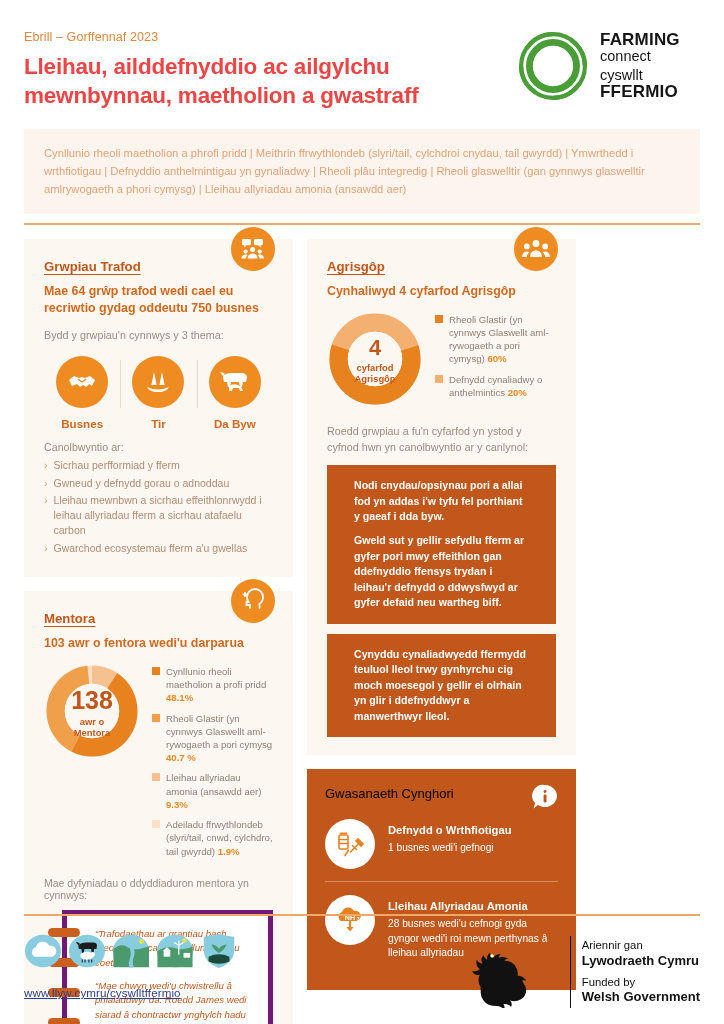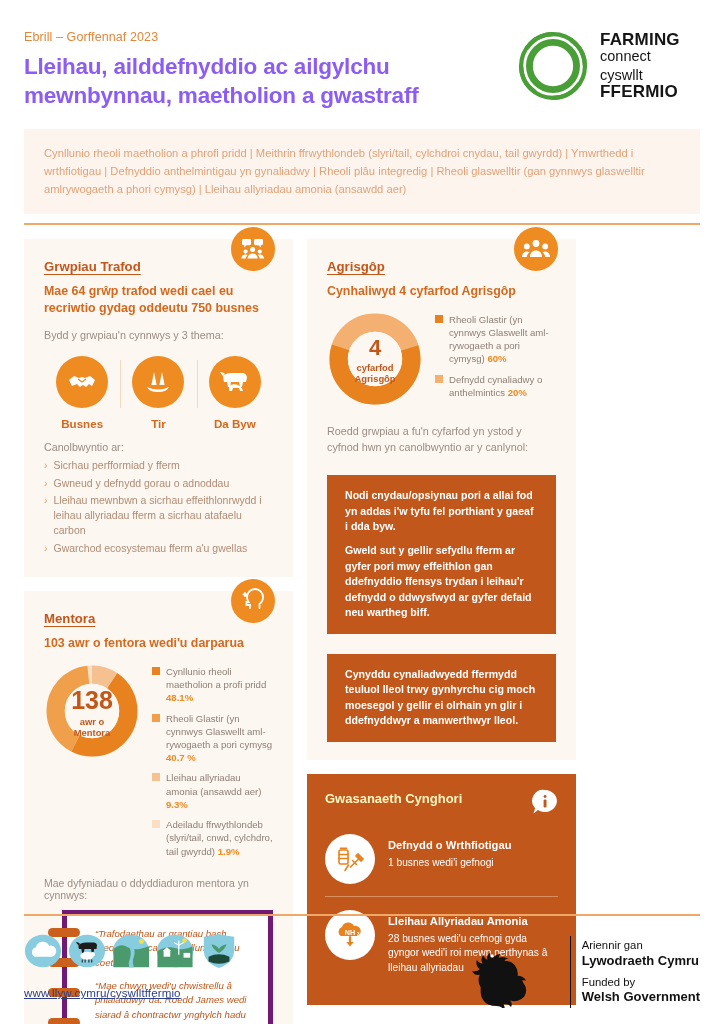--- a/index.html
+++ b/index.html
@@ -12,21 +12,21 @@
     position: relative;
   }
 
   
   .header { padding: 26px 24px 0 24px; display: flex; align-items: flex-start; }
   .header-left { flex: 1; padding-top: 4px; }
   .date-line {
     font-size: 12.5px; color: #e3873b; letter-spacing: .1px; margin-bottom: 9px;
   }
   .main-title {
-    font-size: 22.5px; font-weight: bold; color: #8b5cf6;
+    font-size: 22.5px; font-weight: bold; color: #ef4444;
     line-height: 1.28; letter-spacing: -.2px;
   }
   .logo { width: 185px; display: flex; align-items: center; gap: 9px; padding-top: 2px; }
   .logo-mark { width: 76px; height: 76px; flex: none; }
   .logo-text { line-height: 1.06; }
   .logo-text .l1 { font-size: 17px; font-weight: bold; letter-spacing: .2px; color: #151515; }
   .logo-text .l2 { font-size: 14.5px; color: #151515; margin-bottom: 4px; }
   .logo-text .l3 { font-size: 14.5px; color: #151515; }
   .logo-text .l4 { font-size: 17px; font-weight: bold; letter-spacing: .2px; color: #151515; }
 
@@ -97,27 +97,27 @@
   .quote-intro { font-size: 10.5px; color: #9a8d85; margin: 12px 0 9px 0; }
   .quote-area { position: relative; padding-left: 18px; }
   .quote-box {
     border: 5px solid #701a75; background: #ffffff; padding: 12px 14px 12px 28px;
   }
   .quote { font-size: 9.6px; font-style: italic; color: #c2571b; line-height: 1.52; margin-bottom: 8px; }
   .quote:last-child { margin-bottom: 0; }
   .ring { position: absolute; left: 4px; width: 32px; height: 9px; border-radius: 5px; background: #cb5f1c; }
 
   
-  .callout { background: #c2571b; color: #ffffff; padding: 13px 18px; margin-top: 20px; }
+  .callout { background: #c2571b; color: #ffffff; padding: 13px 27px; margin-top: 10px; }
   .callout p { font-size: 10.6px; font-weight: bold; line-height: 1.46; margin-bottom: 9px; }
   .callout p:last-child { margin-bottom: 0; }
 
   
   .advisory { background: #c2571b; padding: 17px 18px 18px 18px; position: relative; }
-  .advisory-title { font-size: 13px; font-weight: bold; color: #fef9c3; margin-bottom: 24px; }
+  .advisory-title { font-size: 13px; font-weight: normal; color: #000000; margin-bottom: 14px; }
   .advisory-icon { position: absolute; top: 15px; right: 18px; width: 26px; height: 26px; }
   .adv-row { display: flex; gap: 13px; align-items: flex-start; padding: 4px 0 12px 0; }
   .adv-row.second { border-top: 1px solid #d88f5f; padding-top: 13px; }
   .adv-circle {
     width: 50px; height: 50px; border-radius: 50%; background: #ffffff; flex: none;
     display: flex; align-items: center; justify-content: center;
   }
   .adv-text { padding-top: 5px; }
   .adv-h { font-size: 11.2px; font-weight: bold; color: #ffffff; margin-bottom: 5px; }
   .adv-p { font-size: 10.2px; color: #ffffff; line-height: 1.42; }

